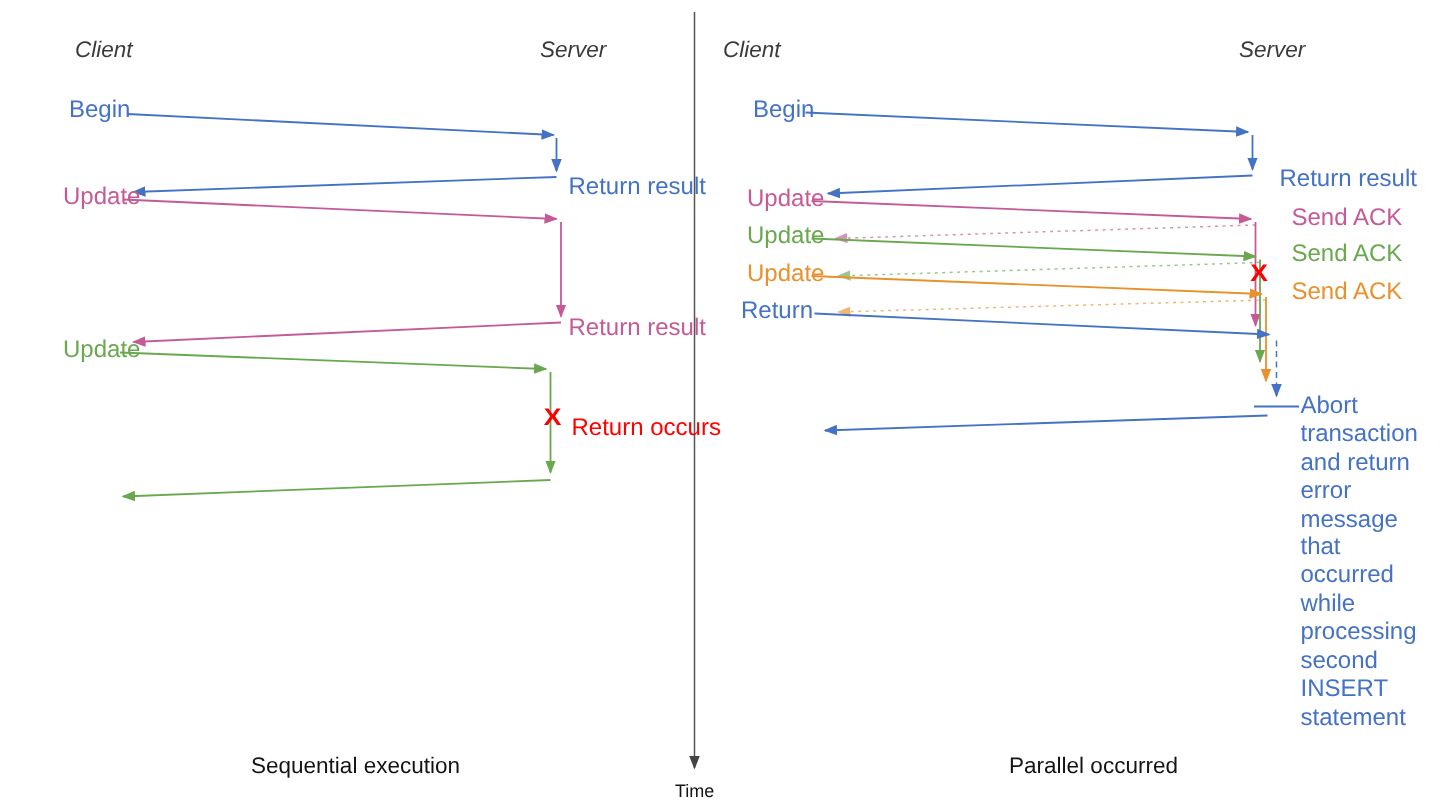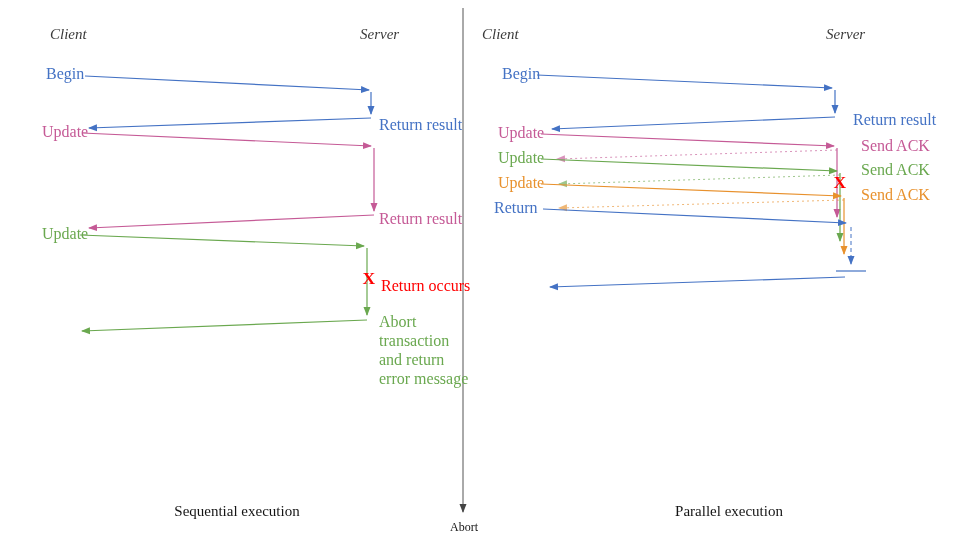--- a/index.html
+++ b/index.html
@@ -1,17 +1,17 @@
 <!DOCTYPE html>
 <html><head>
 <meta charset="utf-8">
 <style>
   html,body{margin:0;padding:0;background:#ffffff;}
   #stage{position:relative;width:960px;height:540px;overflow:hidden;
-         font-family:Liberation Serif, serif;background:#fff;}
+         font-family:Liberation Sans, sans-serif;background:#fff;}
   #stage svg{position:absolute;left:0;top:0;}
   .lbl{position:absolute;font-size:16px;white-space:nowrap;line-height:1.1;}
   .hdr{font-style:italic;font-size:15px;color:#3a3a3a;}
   .cap{font-size:15px;color:#141414;text-align:center;width:200px;}
   .multi{white-space:normal;line-height:1.18;}
   .c-blue{color:#4472C4;}
   .c-pink{color:#C55A96;}
   .c-green{color:#6AA84F;}
   .c-orange{color:#E8912D;}
   .c-red{color:#FF0000;}
@@ -85,41 +85,41 @@
   <div class="lbl c-blue" style="left:379px;top:116px;">Return result</div>
 
   <div class="lbl c-pink" style="left:42px;top:123px;">Update</div>
   <div class="lbl c-pink" style="left:379px;top:210px;">Return result</div>
 
   <div class="lbl c-green" style="left:42px;top:225px;">Update</div>
 
   <div class="lbl c-red xmark" style="left:363px;top:270px;">X</div>
   <div class="lbl c-red" style="left:381px;top:277px;">Return occurs</div>
 
-  <div class="lbl c-green multi" style="left:379px;top:313px;width:95px;">Abort transaction and return error message</div>
 
   <div class="lbl cap" style="left:137px;top:503px;text-align:center;">Sequential execution</div>
 
-  <div class="lbl time" style="left:450px;top:521px;">Abort</div>
+  <div class="lbl time" style="left:450px;top:521px;">Time</div>
 
   <div class="lbl hdr" style="left:482px;top:26px;">Client</div>
   <div class="lbl hdr" style="left:826px;top:26px;">Server</div>
 
   <div class="lbl c-blue" style="left:502px;top:65px;">Begin</div>
   <div class="lbl c-blue" style="left:853px;top:111px;">Return result</div>
 
   <div class="lbl c-pink" style="left:498px;top:124px;">Update</div>
   <div class="lbl c-pink" style="left:861px;top:137px;">Send ACK</div>
 
   <div class="lbl c-green" style="left:498px;top:149px;">Update</div>
   <div class="lbl c-green" style="left:861px;top:161px;">Send ACK</div>
 
   <div class="lbl c-orange" style="left:498px;top:174px;">Update</div>
   <div class="lbl c-orange" style="left:861px;top:186px;">Send ACK</div>
 
   <div class="lbl c-blue" style="left:494px;top:199px;">Return</div>
 
   <div class="lbl c-red xmark" style="left:834px;top:174px;">X</div>
 
+  <div class="lbl c-blue multi" style="left:867px;top:262px;width:88px;">Abort transaction and return error message that occurred while processing second INSERT statement</div>
 
-  <div class="lbl cap" style="left:629px;top:503px;">Parallel execution</div>
+  <div class="lbl cap" style="left:629px;top:503px;">Parallel occurred</div>
 
 </div>
 
 </body></html>

